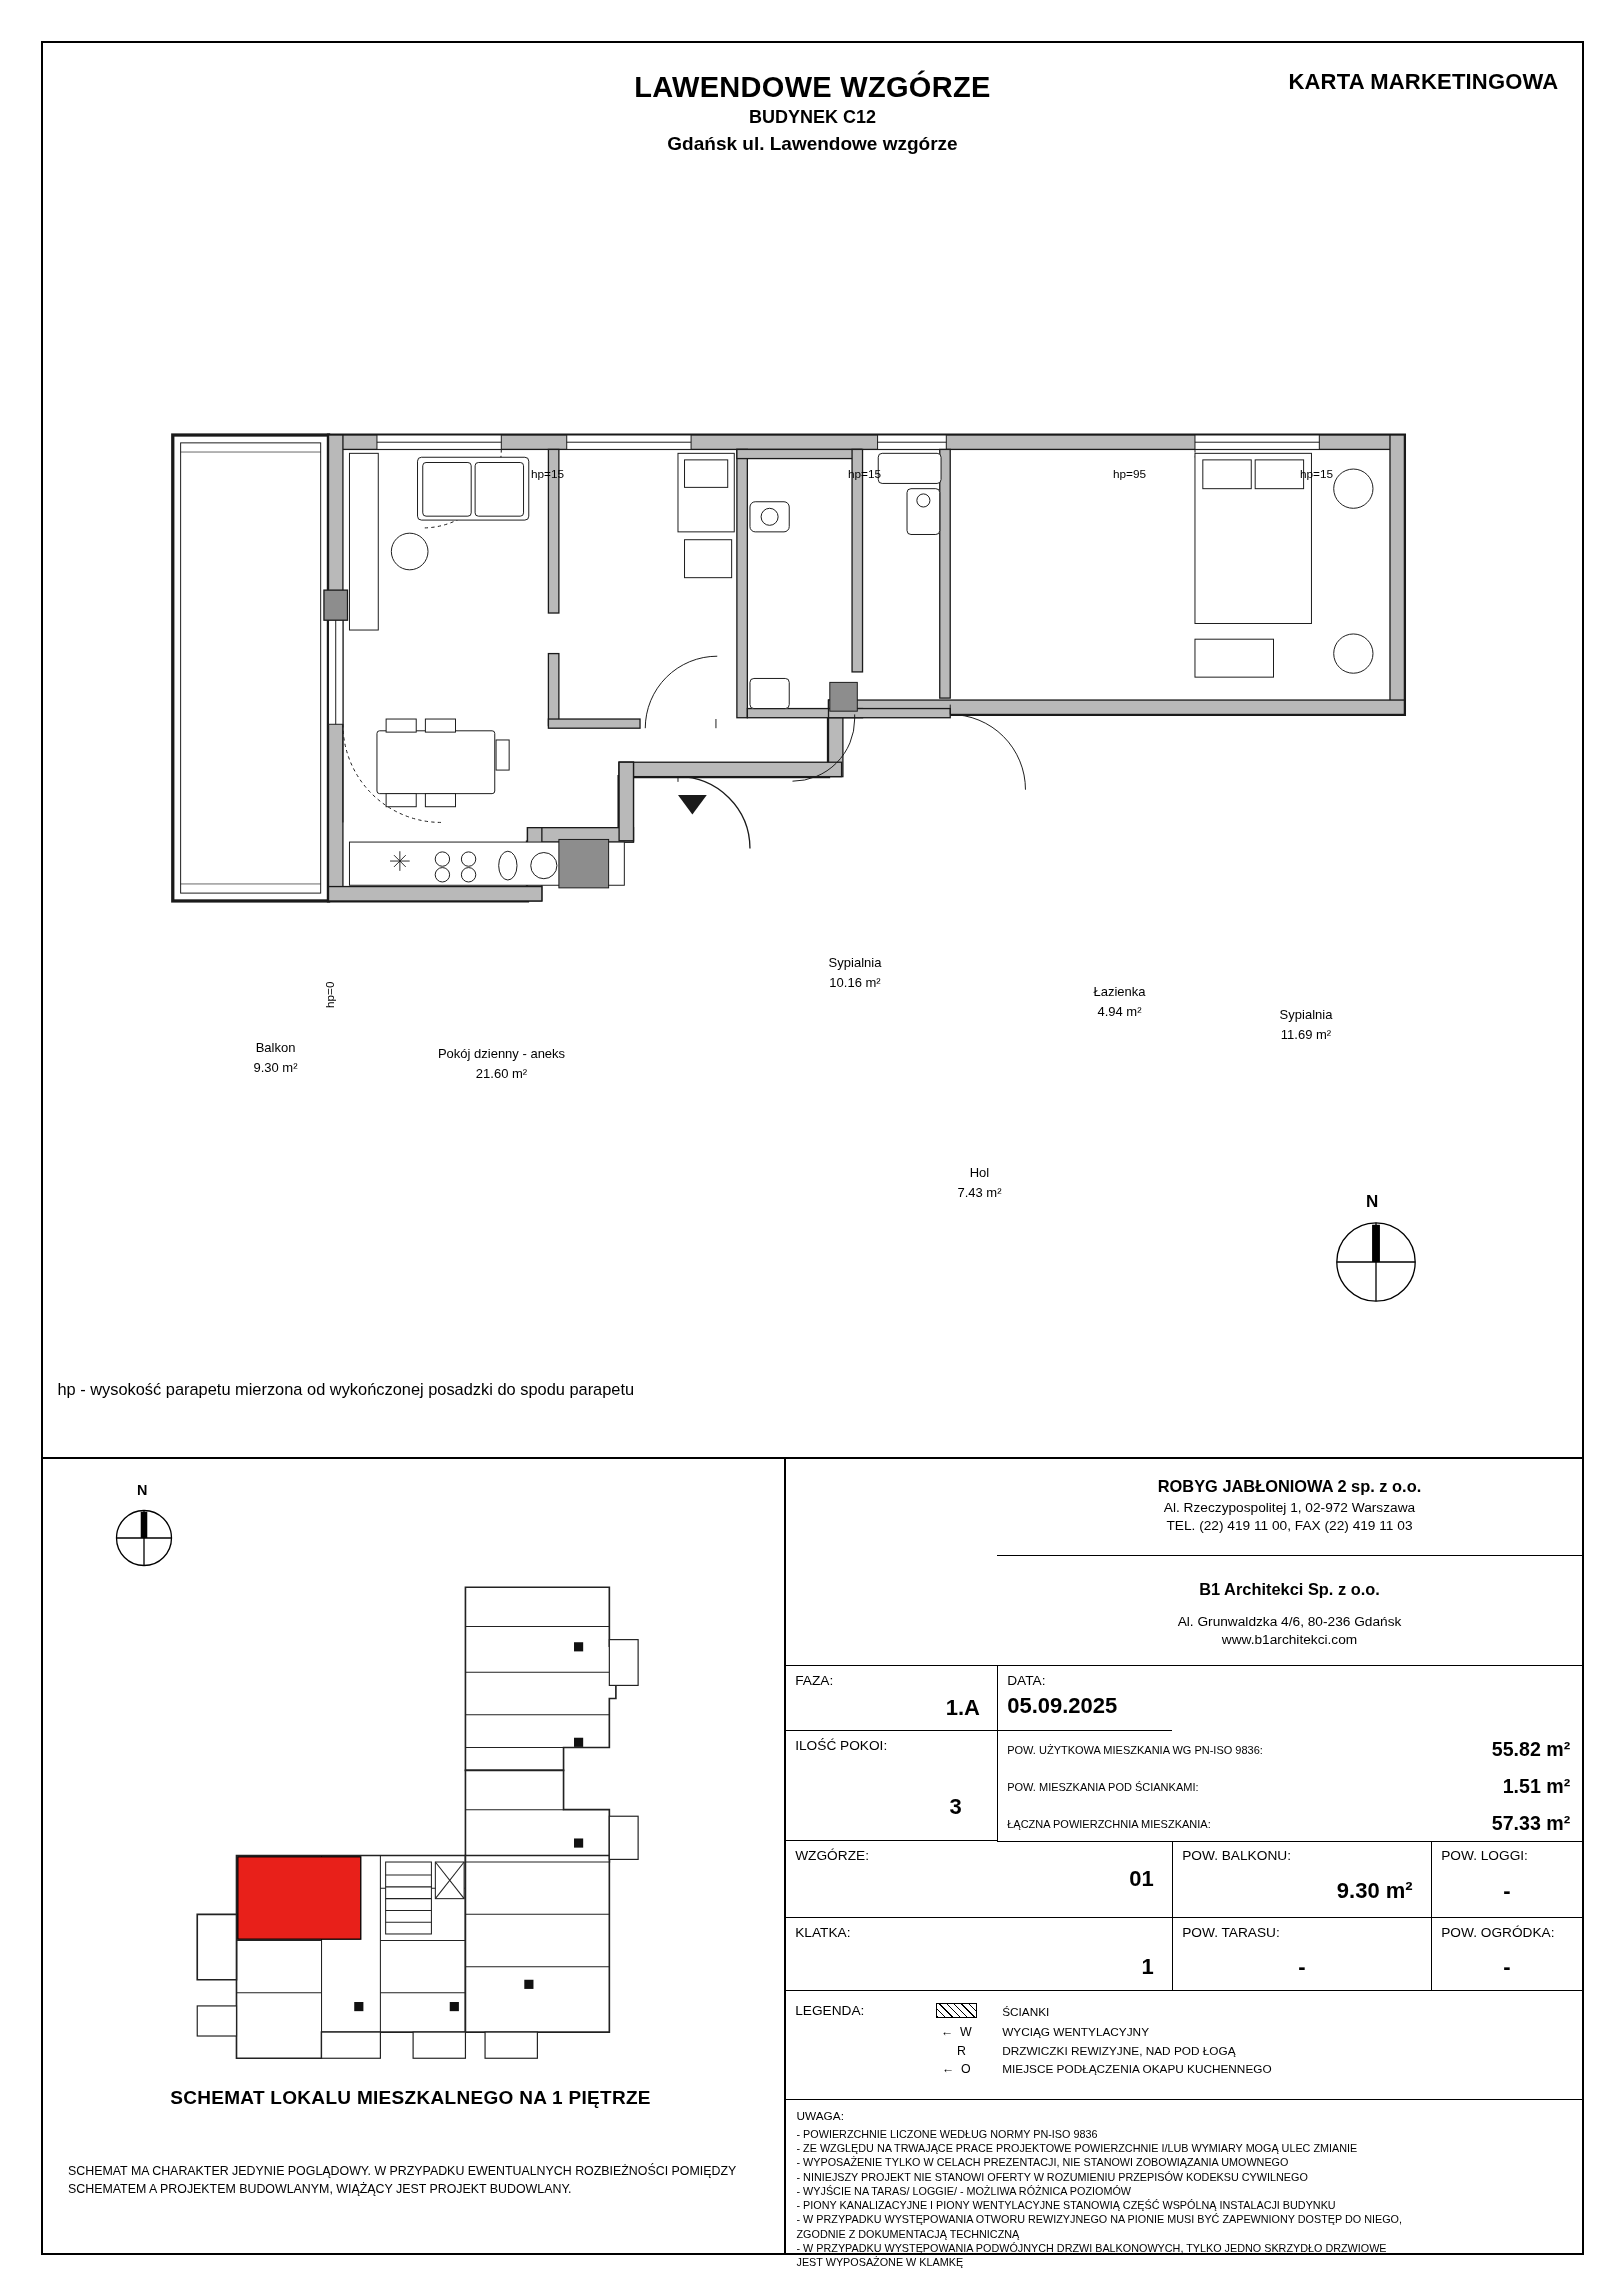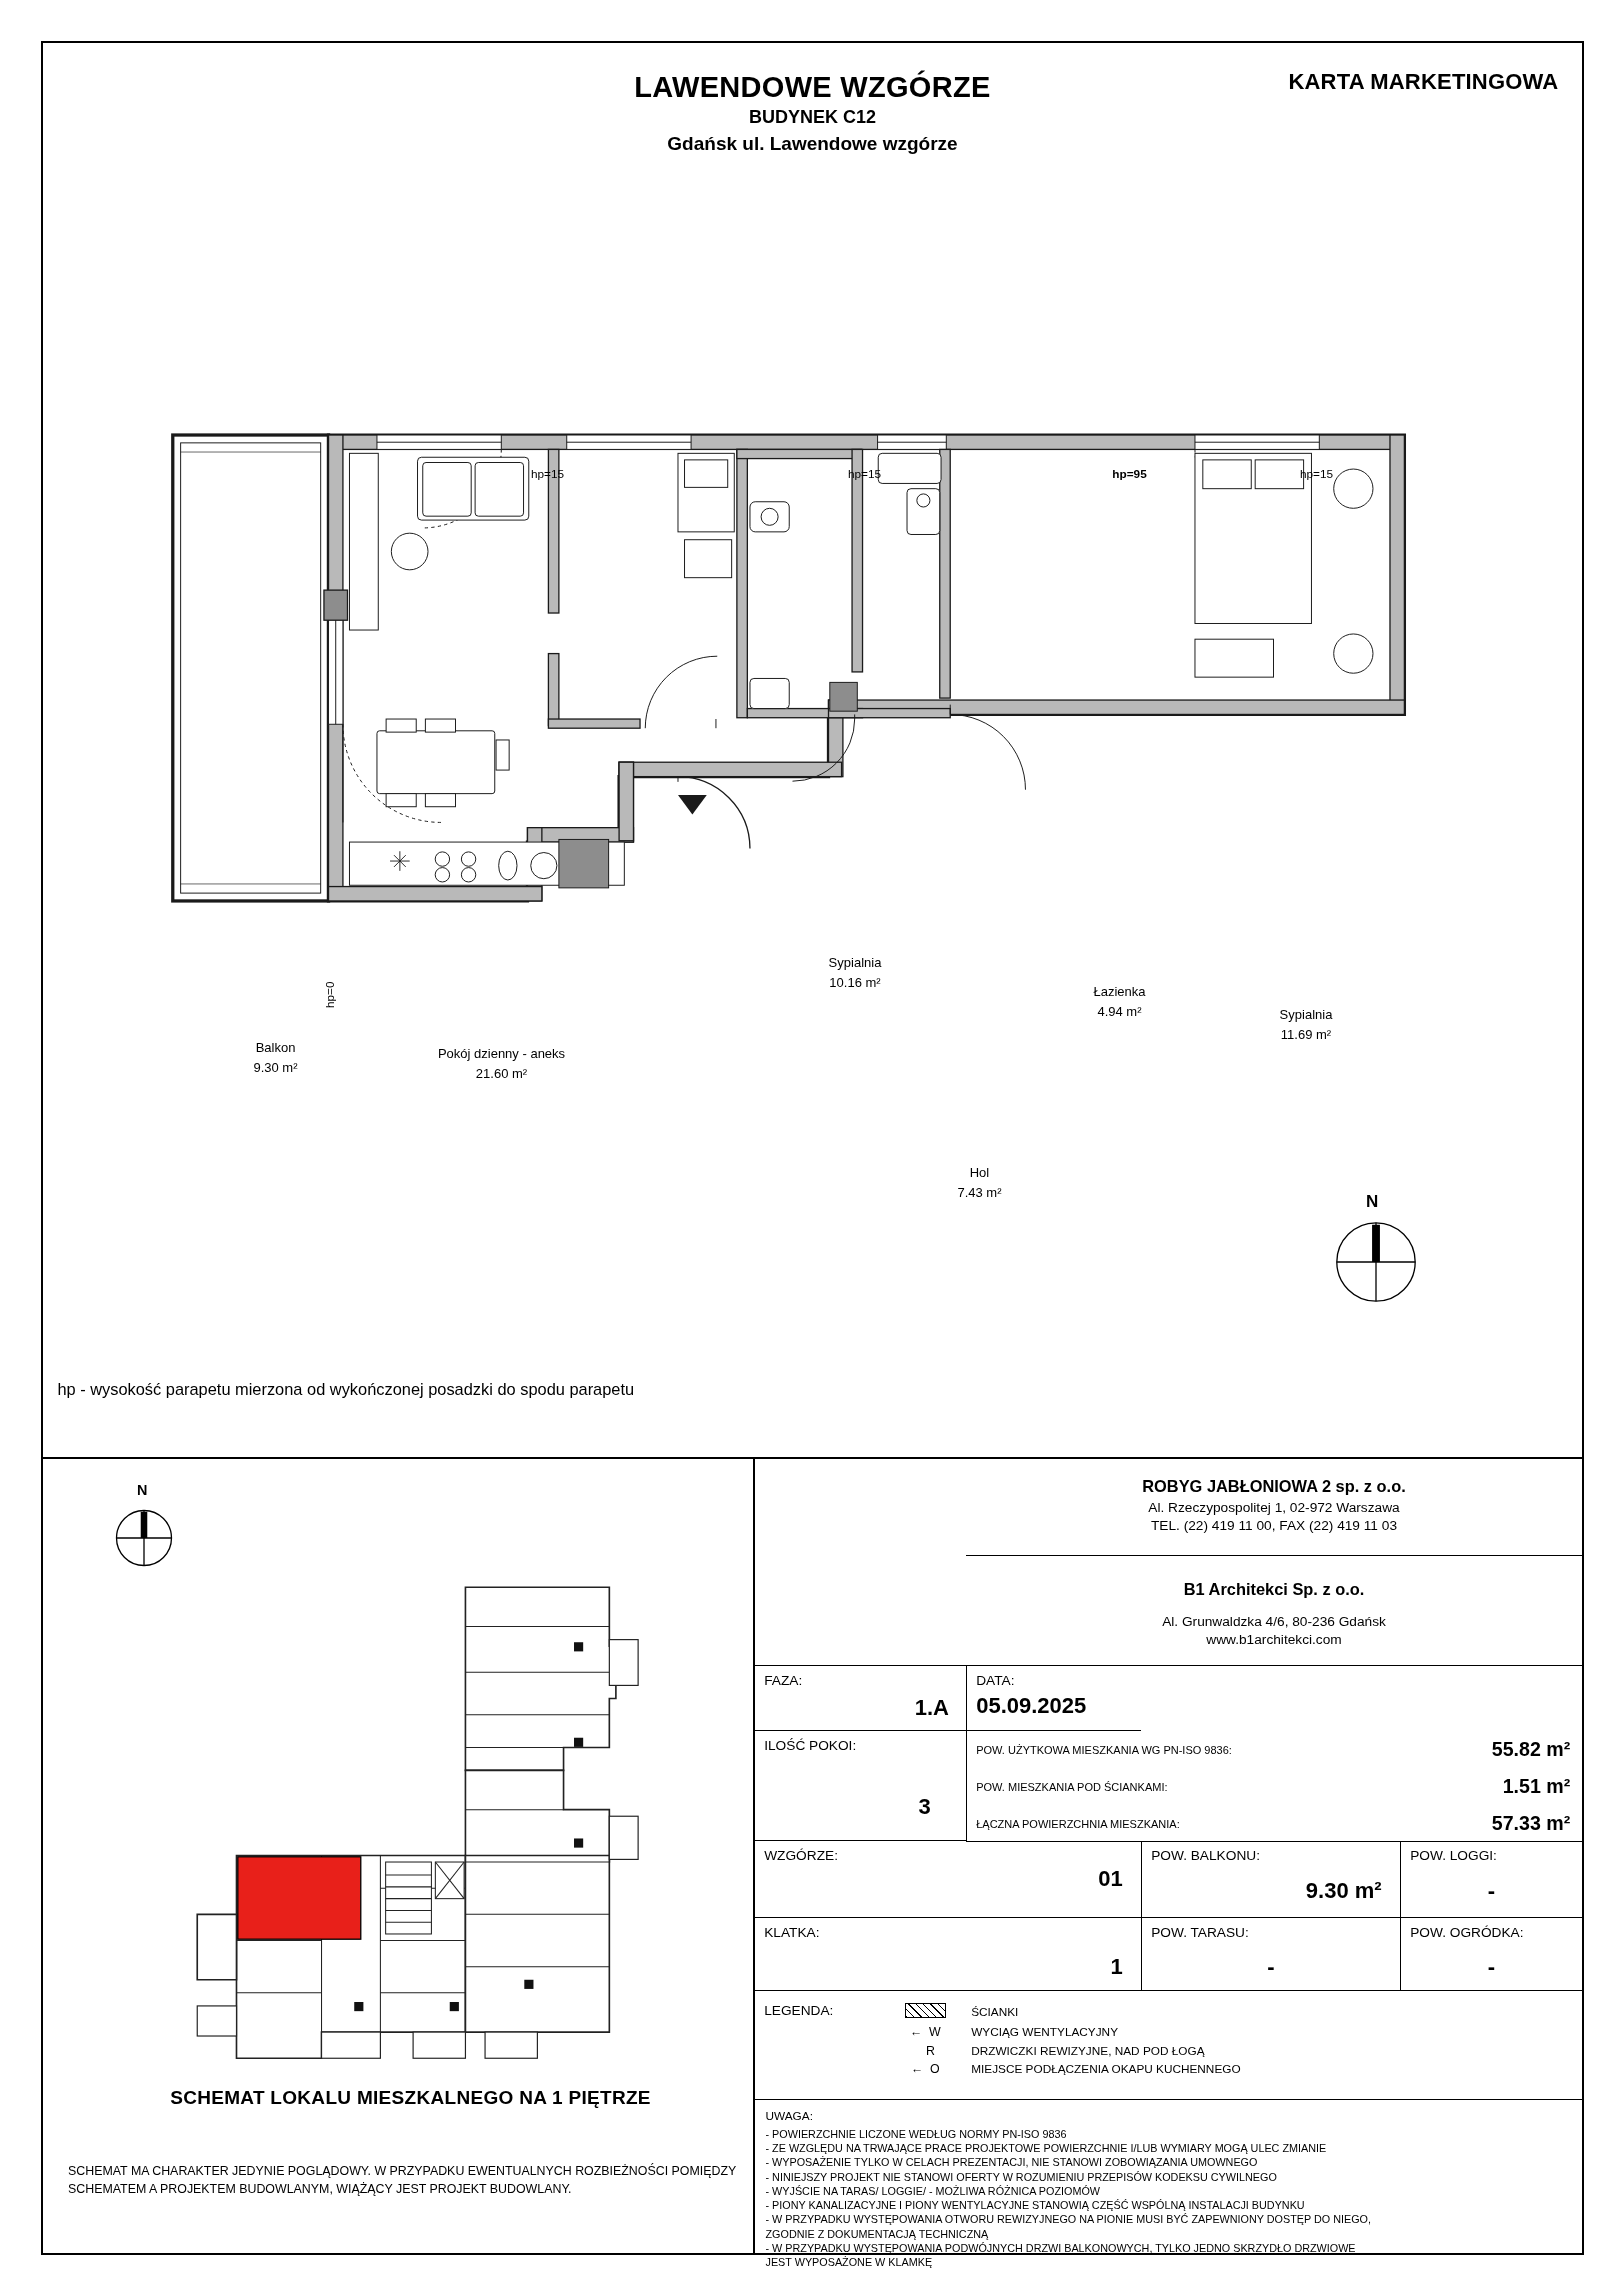--- a/index.html
+++ b/index.html
@@ -135,21 +135,21 @@
   }
   .bottom-left {
     position: absolute;
     left: 0;
     top: 0;
     width: 735px;
     height: 100%;
   }
   .bottom-right {
     position: absolute;
-    left: 710px;
+    left: 741px;
     top: 0;
     right: 0;
     height: 100%;
     border-left: 2px solid #000;
     box-sizing: border-box;
   }
 
   .mini-compass {
     position: absolute;
     left: 65px;
@@ -428,21 +428,21 @@
         <span class="nm">Sypialnia</span>
         <span class="ar">11.69 m²</span>
       </div>
       <div class="room-label" style="left:871px; top:904px; width:131px;">
         <span class="nm">Hol</span>
         <span class="ar">7.43 m²</span>
       </div>
 
       <div class="hp-label" style="left:465px; top:208px; width:79px;">hp=15</div>
       <div class="hp-label" style="left:782px; top:208px; width:79px;">hp=15</div>
-      <div class="hp-label" style="left:1047px; top:208px; width:79px;font-weight:bold;">hp=95</div>
+      <div class="hp-label" style="left:1047px; top:208px; width:79px;">hp=95</div>
       <div class="hp-label" style="left:1234px; top:208px; width:79px;">hp=15</div>
       <div class="hp-vert" style="left:280px; top:749px;">hp=0</div>
 
       <div class="hp-note">hp - wysokość parapetu mierzona od wykończonej posadzki do spodu parapetu</div>
 
       <div class="compass-top">
         <div class="compass-letter" style="left:39px; top:-2.6px;">N</div>
         <svg width="98" height="98" viewBox="0 0 150 150" style="position:absolute;left:0;top:18.3px;">
           <circle cx="75" cy="75" r="60" fill="#ffffff" stroke="#000" stroke-width="2"></circle>
           <line x1="15" y1="75" x2="135" y2="75" stroke="#000" stroke-width="2"></line>

